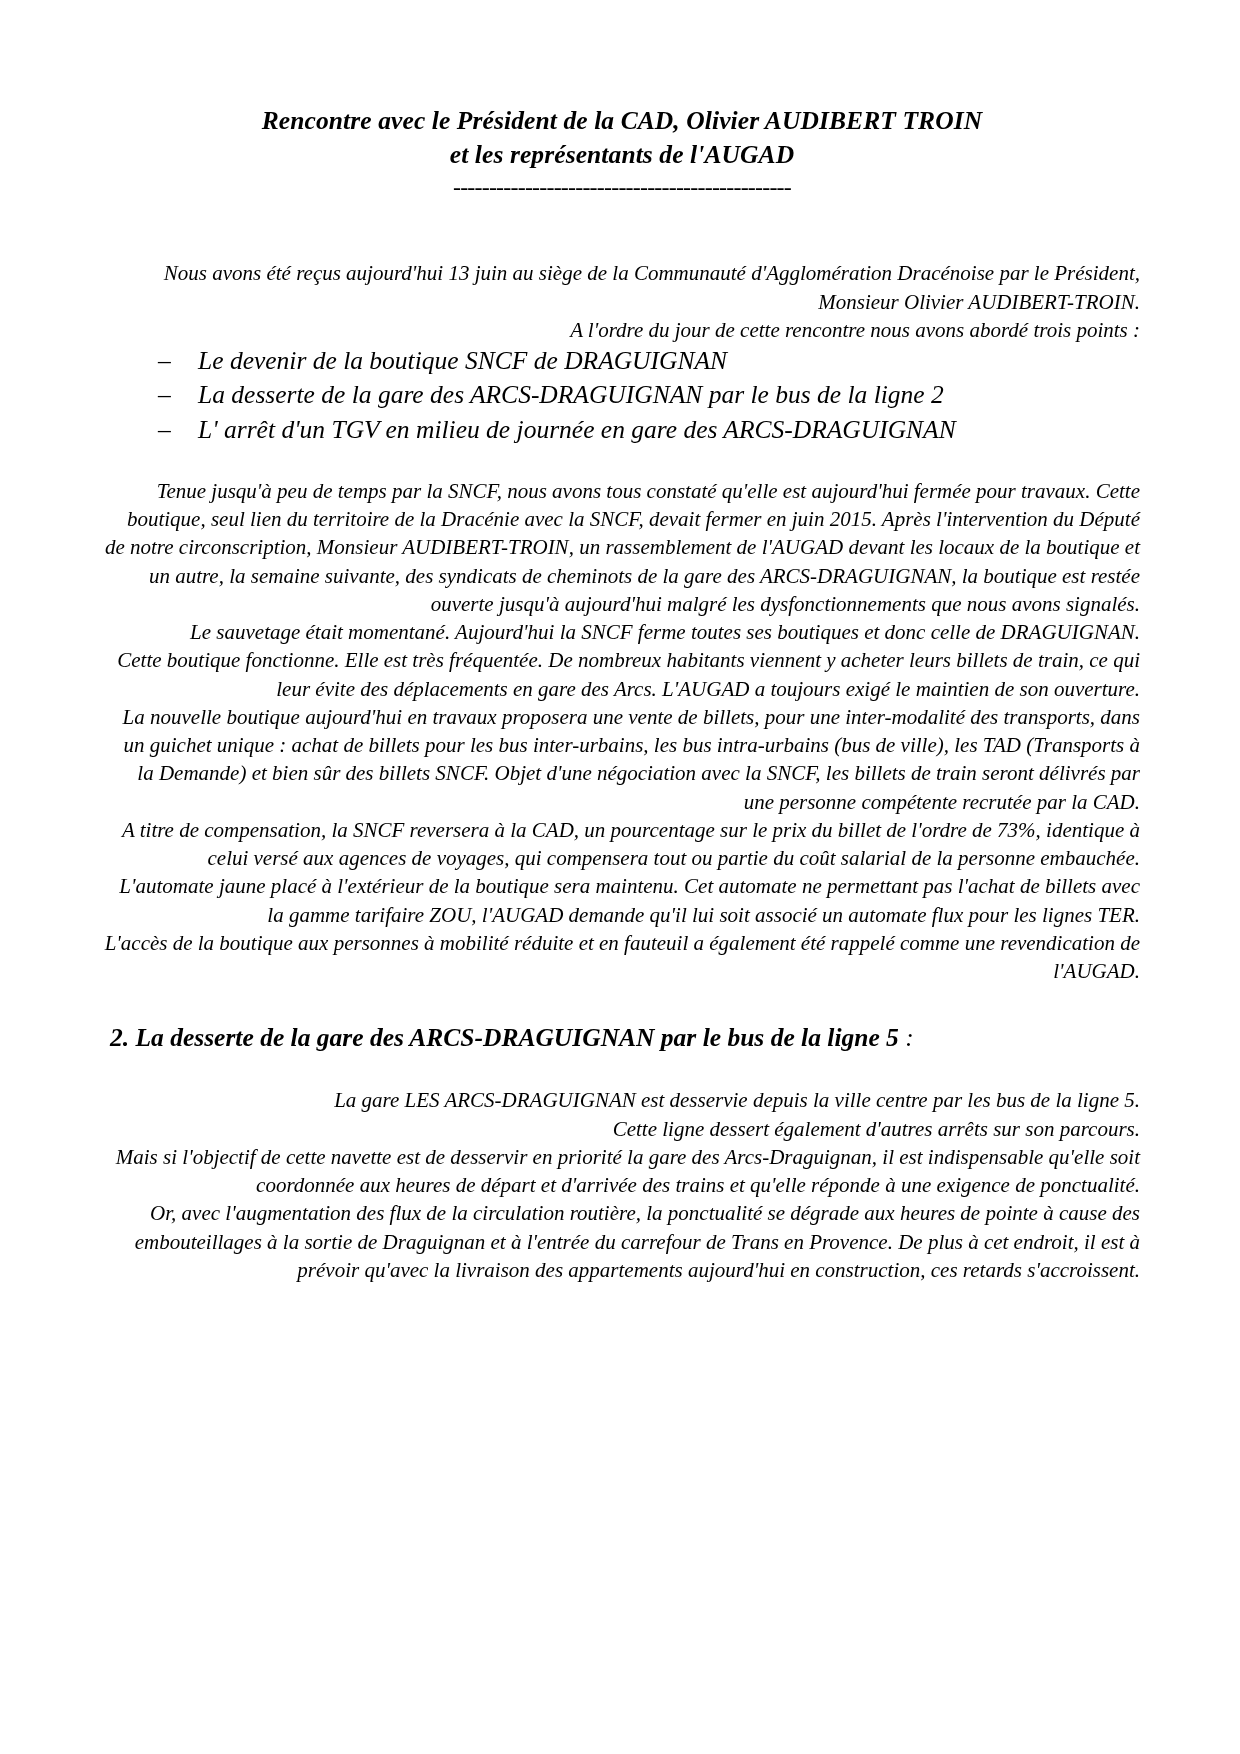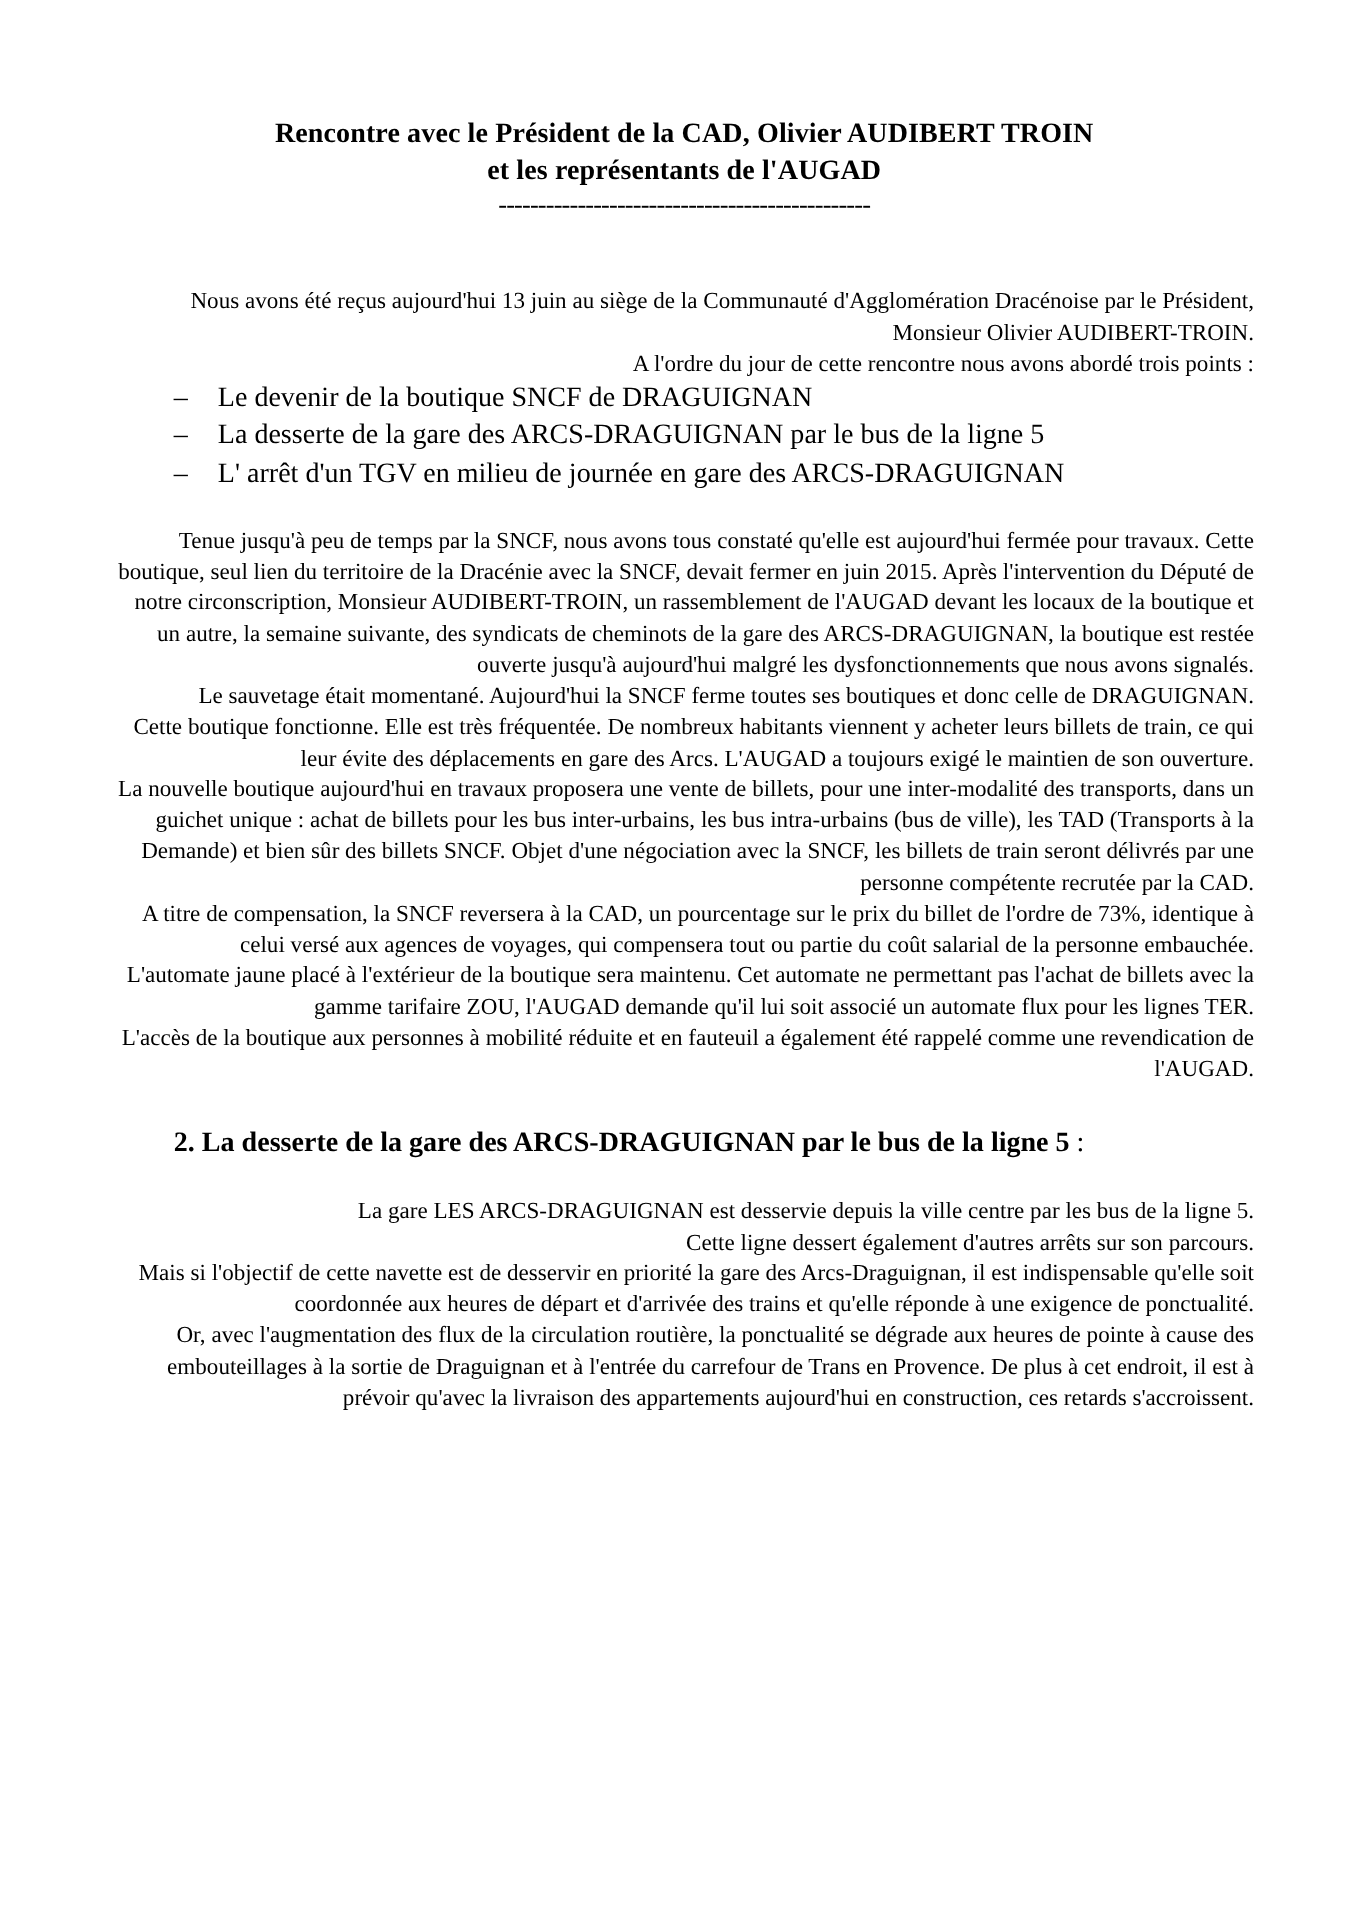--- a/index.html
+++ b/index.html
@@ -14,20 +14,21 @@
   }
   .page {
     position: relative;
     width: 1240px;
     height: 1754px;
     margin: 0 auto;
     background: #ffffff;
     overflow: hidden;
     box-sizing: border-box;
     padding: 96px 100px 0 104px;
+    font-style: italic;
   }
   .doc-title {
     text-align: center;
     font-weight: bold;
     font-size: 25.5px;
     line-height: 1.33;
     margin: 0;
     padding-top: 8px;
     letter-spacing: 0.1px;
   }
@@ -79,21 +80,20 @@
     font-weight: normal;
   }
   .sec1-heading-wrap {
     margin-top: 29px;
   }
   .sec1-body {
     margin-top: 30px;
   }
   .sec2-heading-wrap {
     margin-top: 36px;
-    margin-left: 48px;
   }
   .sec2-body {
     margin-top: 32px;
   }
   .indent-1 {
     padding-left: 8px;
   }
 </style>
 </head>
 <body>
@@ -111,21 +111,21 @@
   <div class="intro-block">
     <p class="body-para">Nous avons été reçus aujourd'hui 13 juin au siège de la Communauté d'Agglomération Dracénoise par le Président, Monsieur Olivier AUDIBERT-TROIN.</p>
     <p class="body-para">A l'ordre du jour de cette rencontre nous avons abordé trois points :</p>
     <ul class="points">
       <li>
         <span class="dash">–</span>
         <span>Le devenir de la boutique SNCF de DRAGUIGNAN</span>
       </li>
       <li>
         <span class="dash">–</span>
-        <span>La desserte de la gare des ARCS-DRAGUIGNAN par le bus de la ligne 5</span>
+        <span>La desserte de la gare des ARCS-DRAGUIGNAN par le bus de la ligne 2</span>
       </li>
       <li>
         <span class="dash">–</span>
         <span>L' arrêt d'un TGV en milieu de journée en gare des ARCS-DRAGUIGNAN</span>
       </li>
     </ul>
   </div>
 
 
   <div class="sec1-body">

